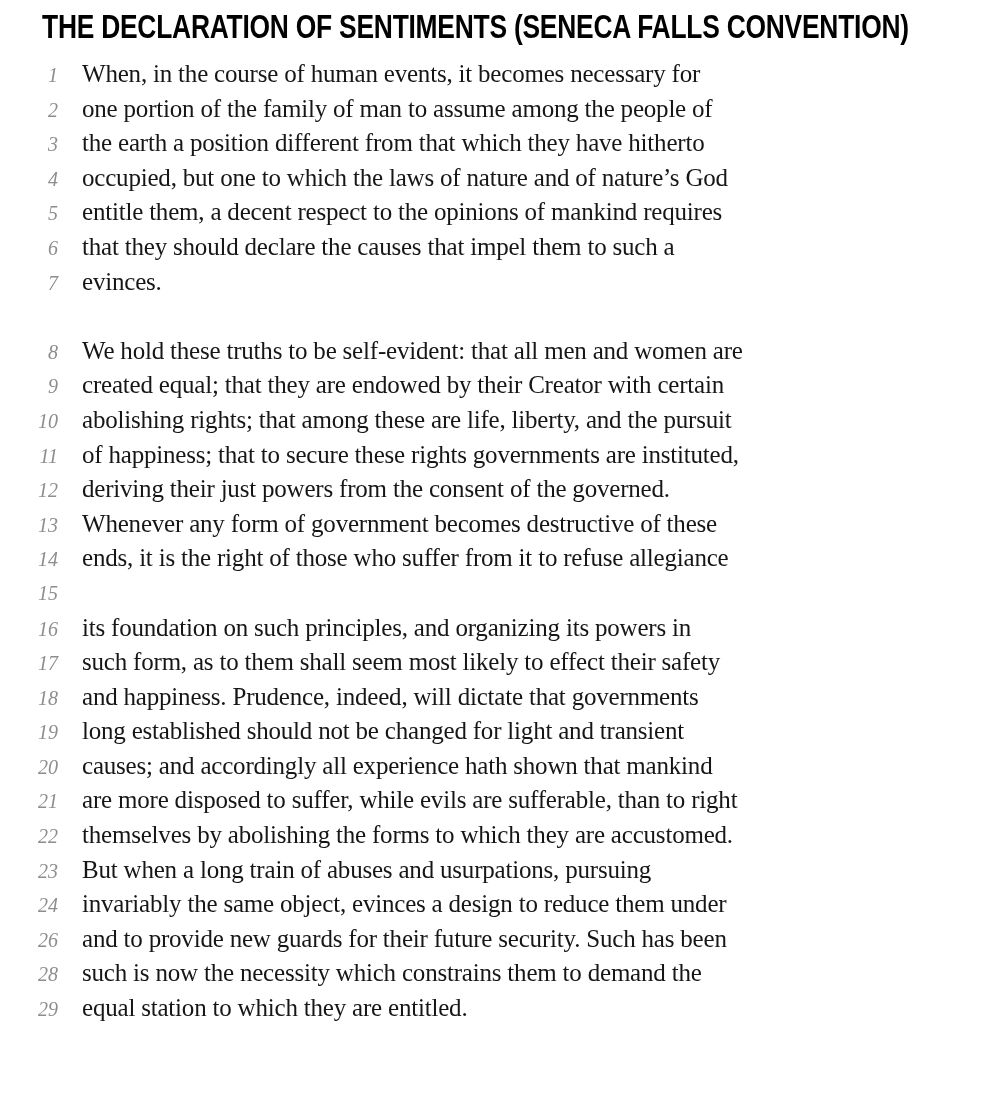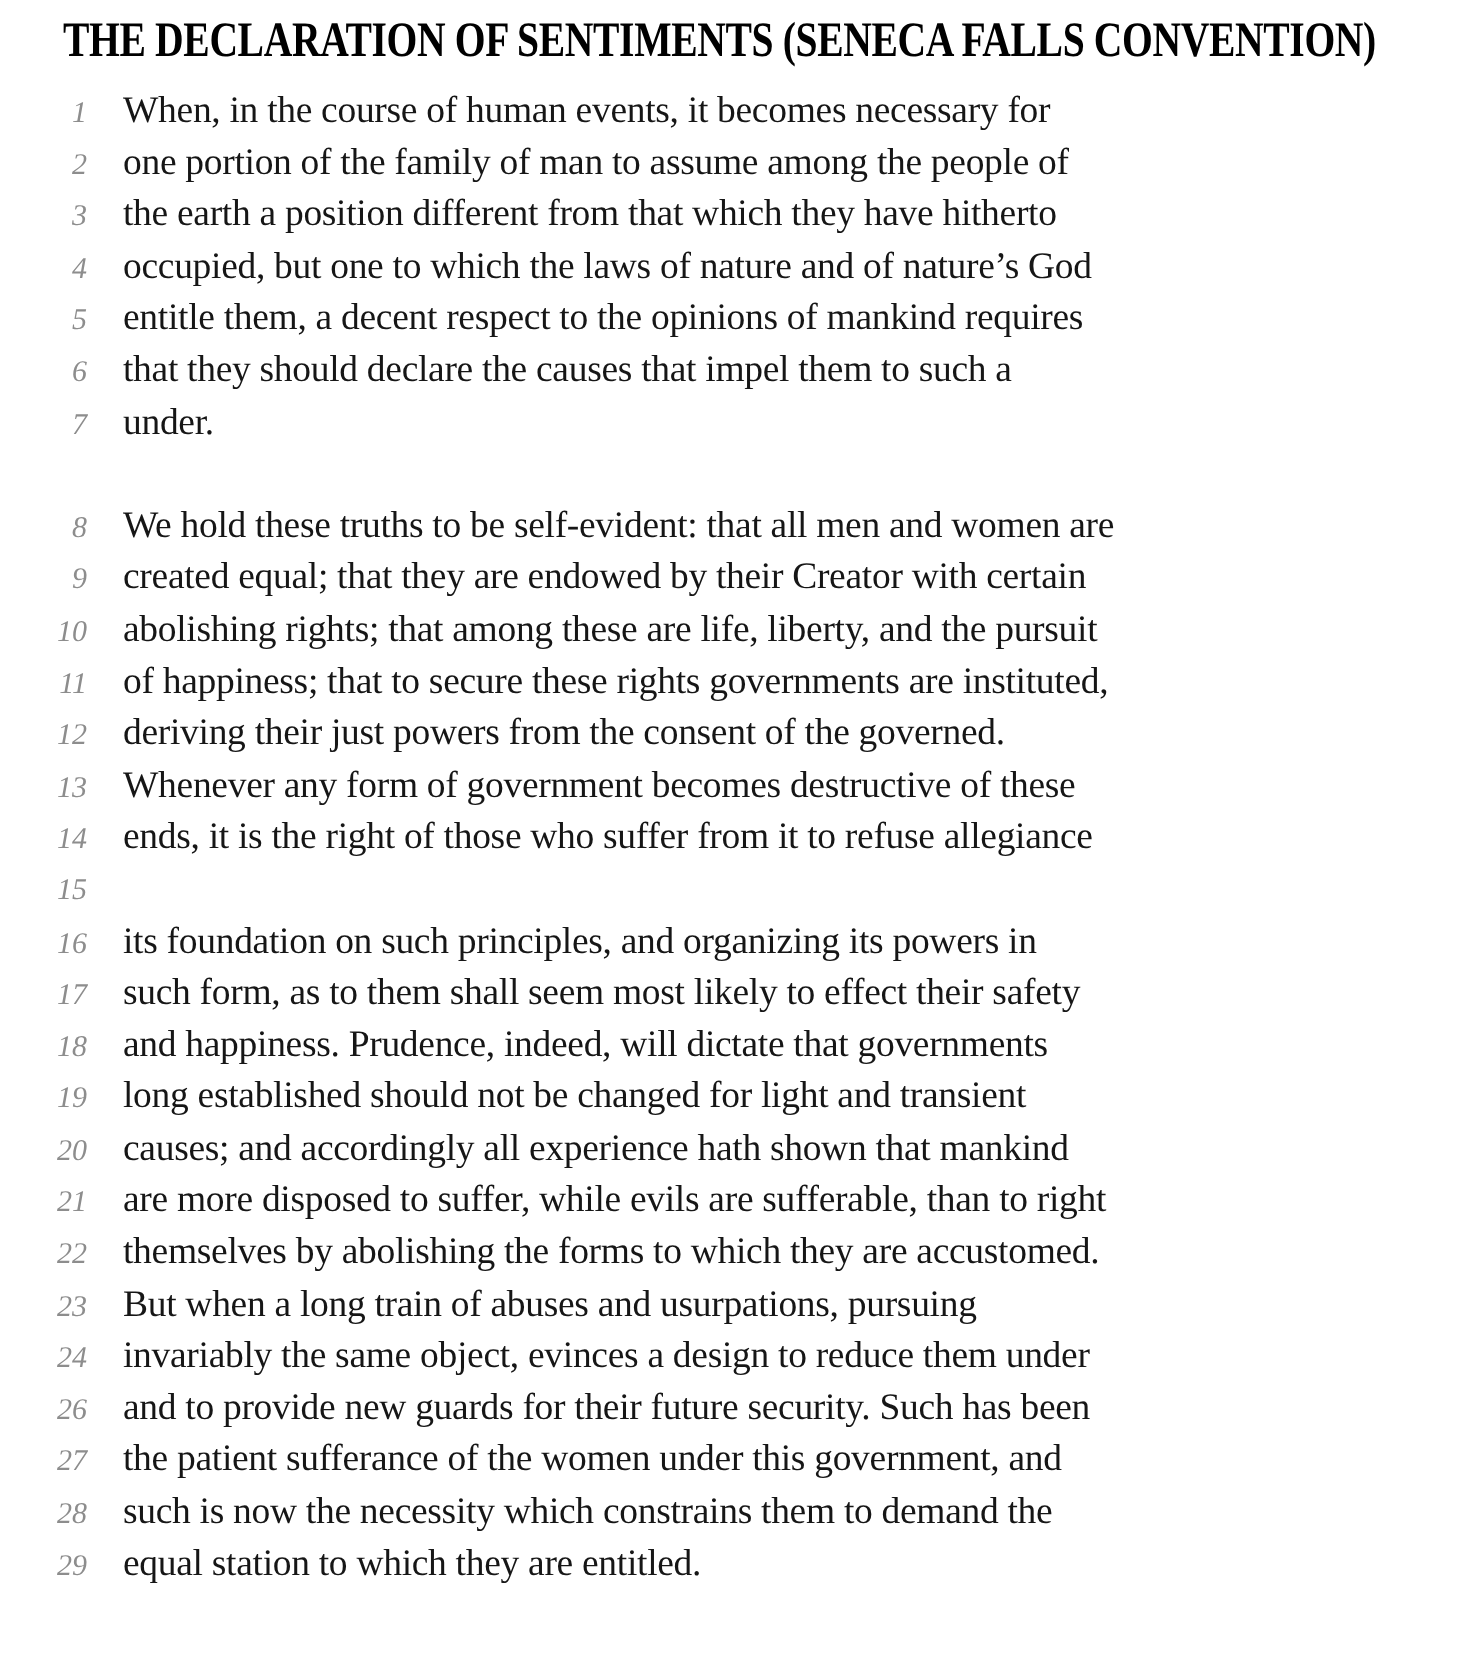--- a/index.html
+++ b/index.html
@@ -13,21 +13,21 @@
   body {
     width: 988px;
     height: 1110px;
     background: var(--background);
     overflow: hidden;
     font-family: "Liberation Serif", serif;
   }
   .page-title {
     margin: 0;
     padding: 7px 0 0 42px;
-    font-family: Liberation Serif, serif;
+    font-family: Liberation Sans, sans-serif;
     font-weight: 700;
     font-size: 33px;
     line-height: 40px;
     color: var(--title-text);
     white-space: nowrap;
   }
   .page-title .squeeze {
     display: inline-block;
     transform: scaleX(0.80);
     transform-origin: left center;
@@ -89,21 +89,21 @@
       <div class="row">
         <span class="num">5</span>
         <span class="text">entitle them, a decent respect to the opinions of mankind requires</span>
       </div>
       <div class="row">
         <span class="num">6</span>
         <span class="text">that they should declare the causes that impel them to such a</span>
       </div>
       <div class="row">
         <span class="num">7</span>
-        <span class="text">under.</span>
+        <span class="text">evinces.</span>
       </div>
     </div>
     <div class="para">
       <div class="row">
         <span class="num">8</span>
         <span class="text">We hold these truths to be self-evident: that all men and women are</span>
       </div>
       <div class="row">
         <span class="num">9</span>
         <span class="text">created equal; that they are endowed by their Creator with certain</span>
@@ -165,24 +165,20 @@
       </div>
       <div class="row">
         <span class="num">24</span>
         <span class="text">invariably the same object, evinces a design to reduce them under</span>
       </div>
       <div class="row">
         <span class="num">26</span>
         <span class="text">and to provide new guards for their future security. Such has been</span>
       </div>
       <div class="row">
-        <span class="num">27</span>
-        <span class="text">the patient sufferance of the women under this government, and</span>
-      </div>
-      <div class="row">
         <span class="num">28</span>
         <span class="text">such is now the necessity which constrains them to demand the</span>
       </div>
       <div class="row">
         <span class="num">29</span>
         <span class="text">equal station to which they are entitled.</span>
       </div>
     </div>
   </div>
 

